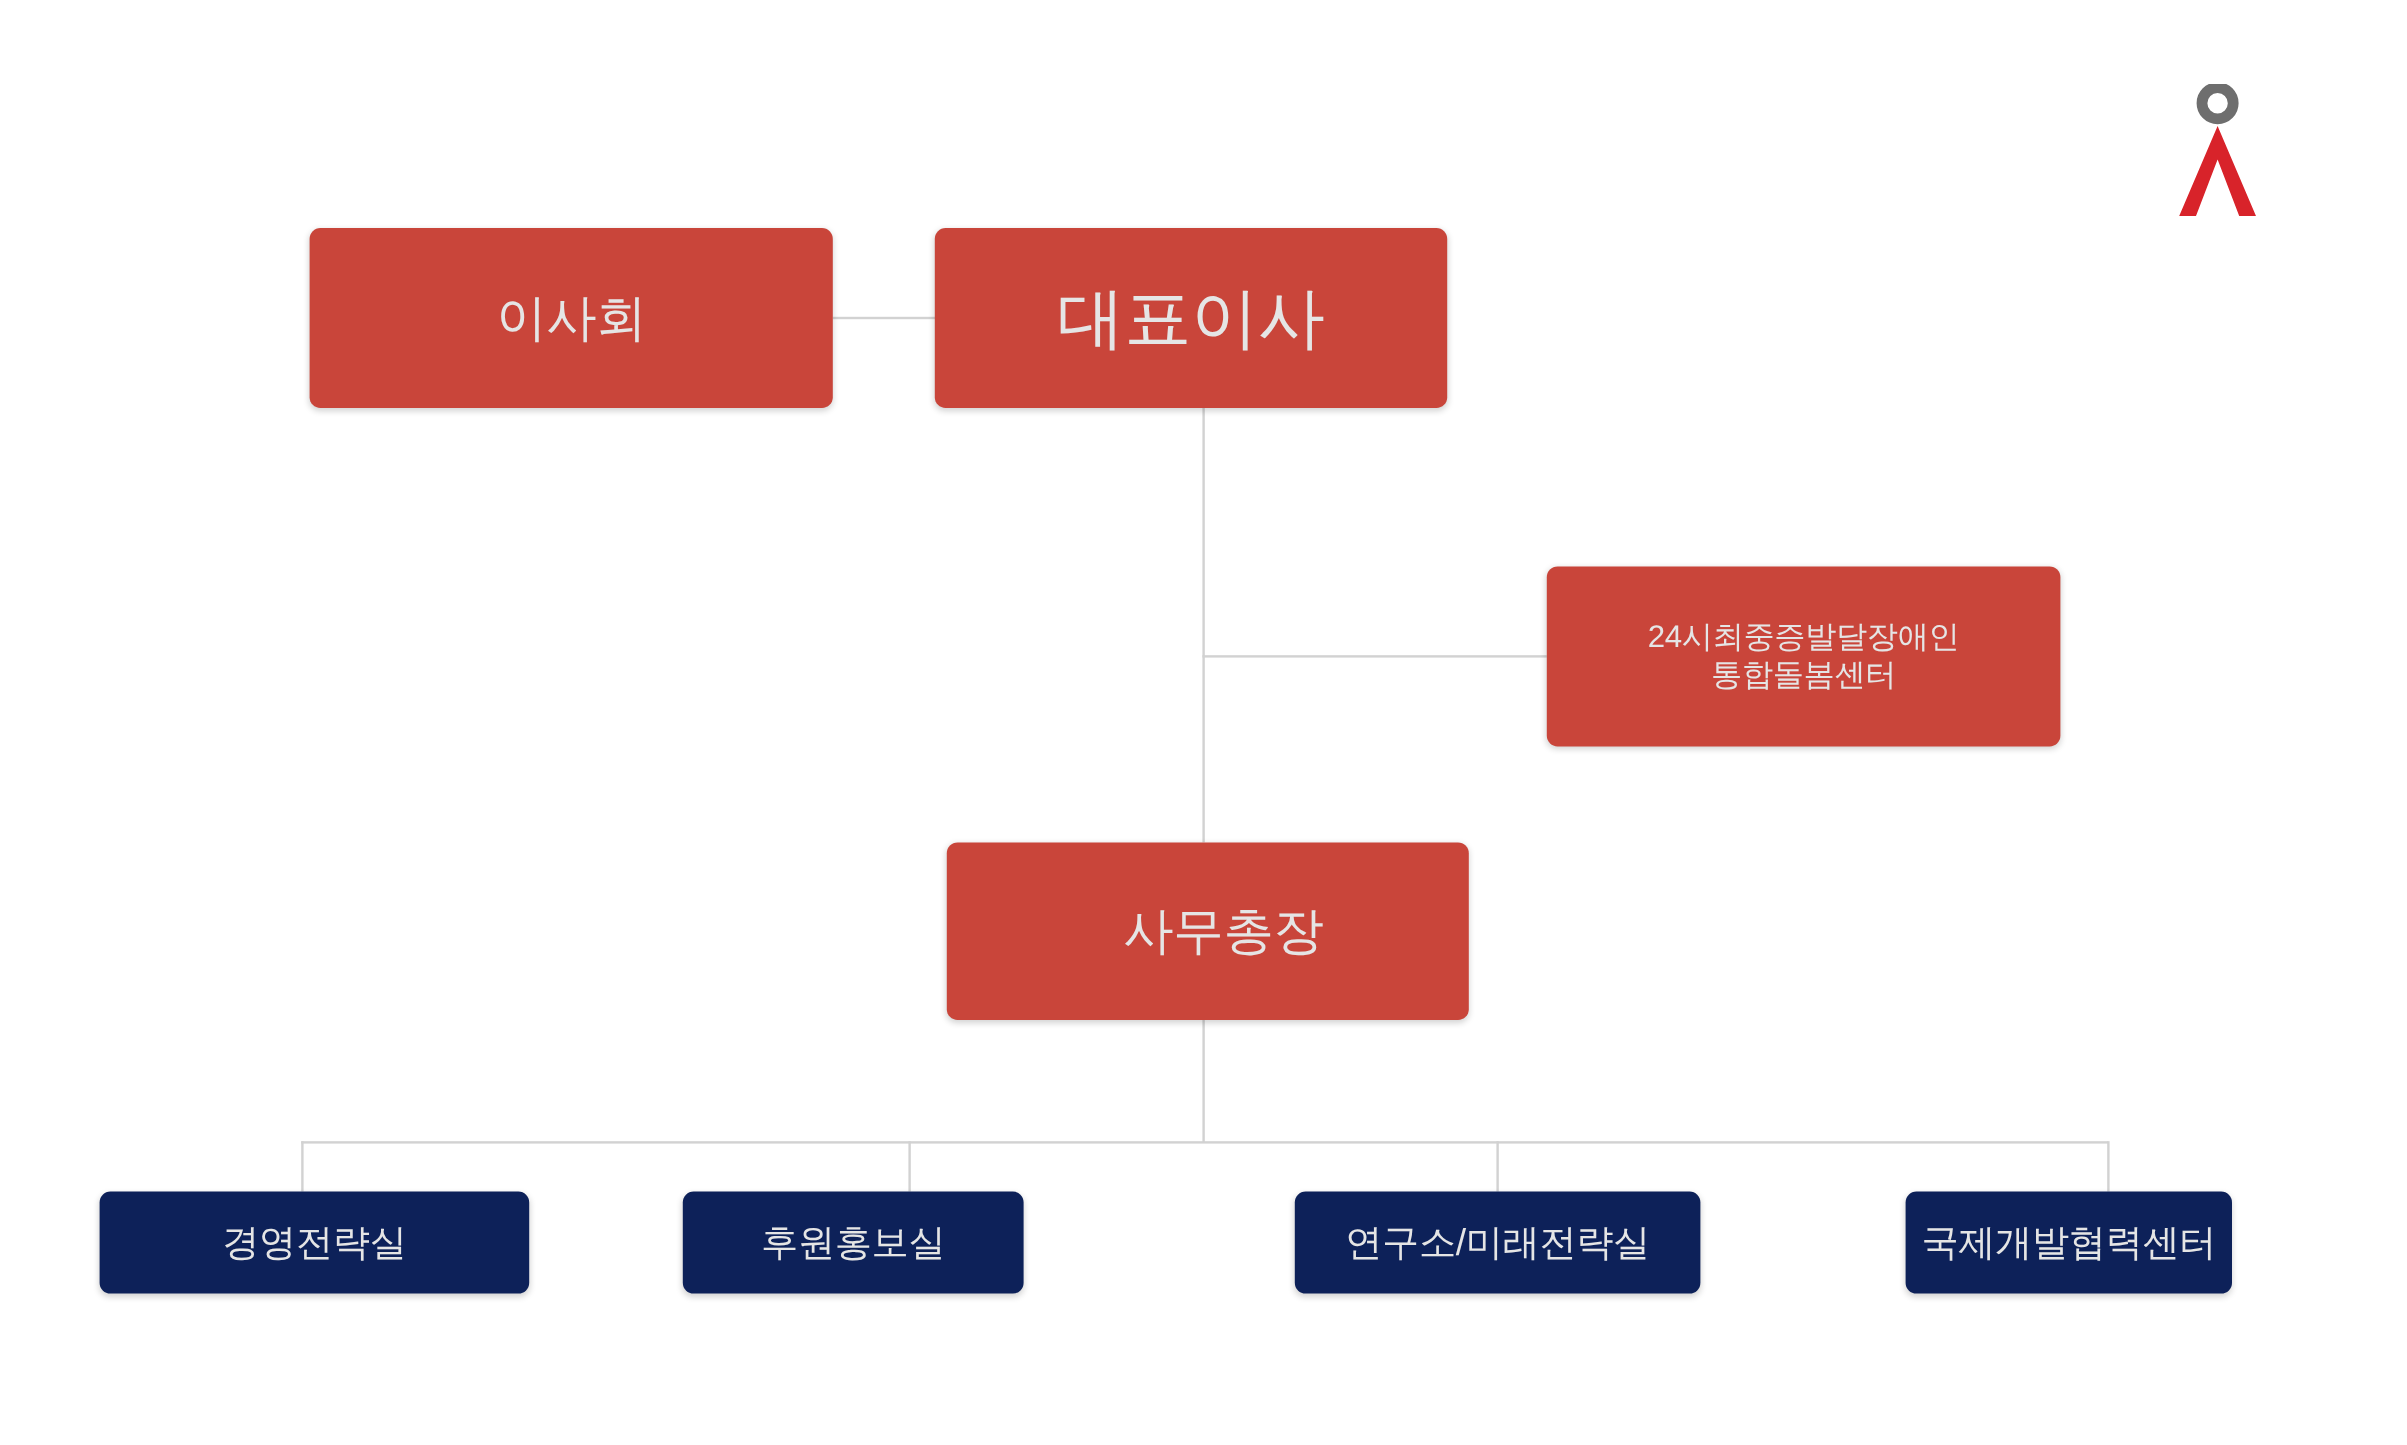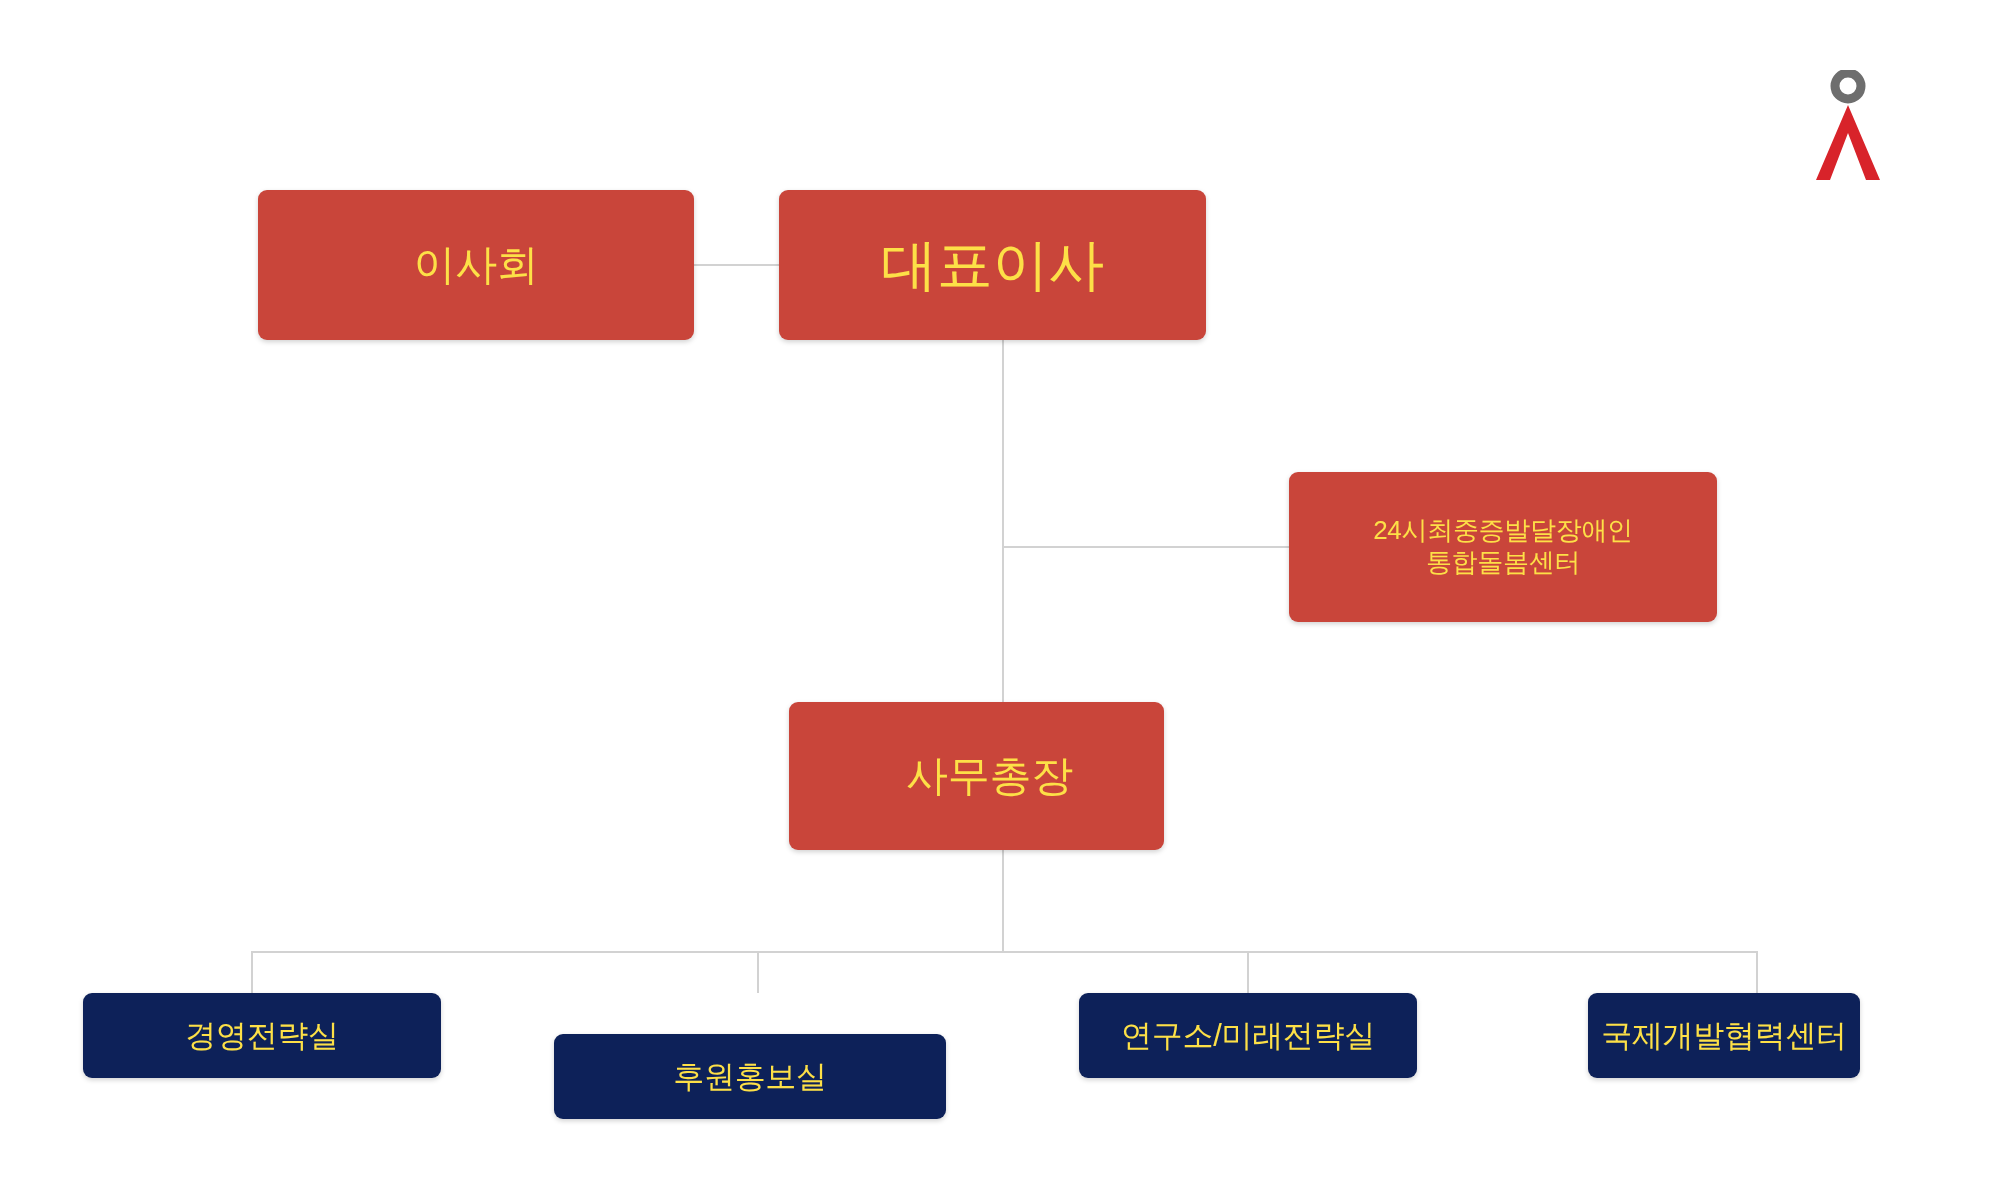--- a/index.html
+++ b/index.html
@@ -30,41 +30,41 @@
   .conn.h { height: 2px; }
 
   
   .node {
     position: absolute;
     display: flex;
     align-items: center;
     justify-content: center;
     text-align: center;
     border-radius: 9px;
-    color: #fde047;
+    color: #e5e5e5;
     box-sizing: border-box;
     box-shadow: 0 2px 5px rgba(0, 0, 0, 0.18);
     line-height: 1.22;
     letter-spacing: -0.3px;
     padding: 4px 10px;
   }
   .node.red   { background: #c9453a; }
   .node.navy  { background: #0d2159; }
 
   .node-label { display: block; white-space: pre-line; }
 
   
   #node-board        { left: 258px;  top: 190px; width: 436px; height: 150px; font-size: 42px; }
   #node-ceo          { left: 779px;  top: 190px; width: 427px; height: 150px; font-size: 56px; }
   #node-care-center  { left: 1289px; top: 472px; width: 428px; height: 150px; font-size: 26px; }
-  #node-sec-general  { left: 789px;  top: 702px; width: 375px; height: 148px; font-size: 42px; padding-left: 36px; }
+  #node-sec-general  { left: 789px;  top: 702px; width: 435px; height: 148px; font-size: 42px; padding-left: 36px; }
 
   .node.navy { height: 85px; font-size: 31px; }
   #node-dept-0 { left: 83px;   top: 993px; width: 358px; }
-  #node-dept-1 { left: 554px;  top: 993px; width: 392px; margin-top: 41px; }
+  #node-dept-1 { left: 569px;  top: 993px; width: 284px; }
   #node-dept-2 { left: 1079px; top: 993px; width: 338px; }
   #node-dept-3 { left: 1588px; top: 993px; width: 272px; }
 
   
   #brand-logo {
     position: absolute;
     left: 1806px;
     top: 70px;
     width: 84px;
     height: 112px;

